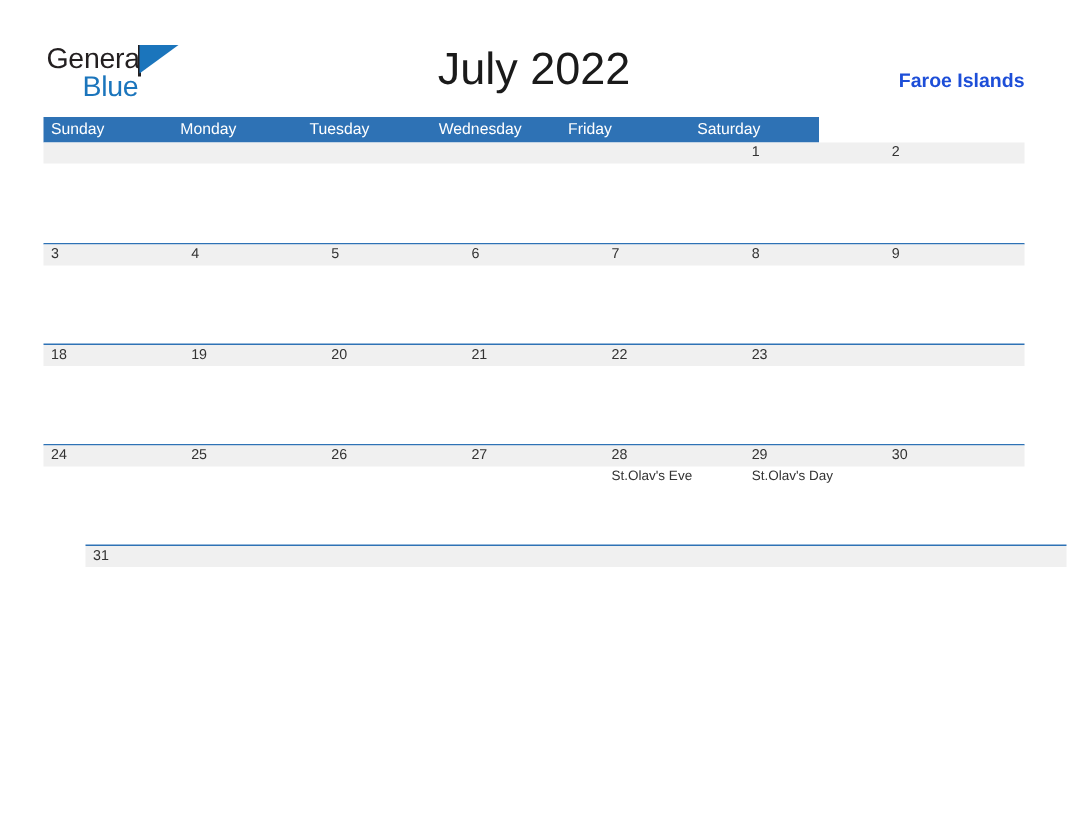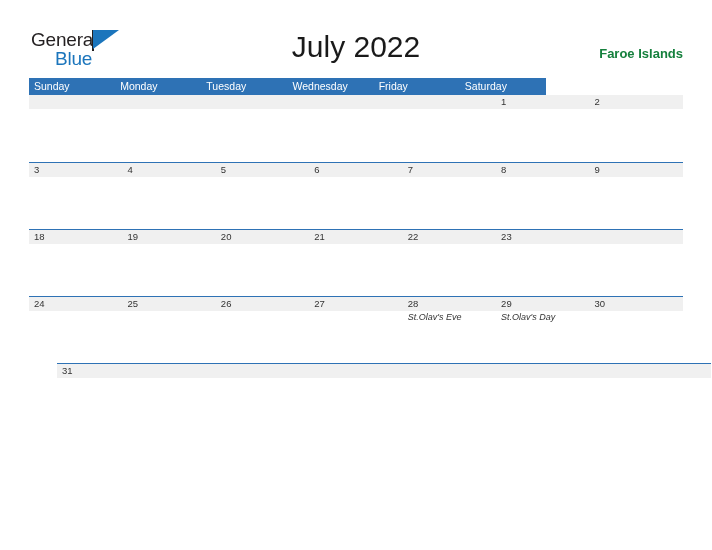--- a/index.html
+++ b/index.html
@@ -82,21 +82,21 @@
     color: #1a1a1a;
     letter-spacing: 0px;
   }
 
   .region-label {
     position: absolute;
     right: 29px;
     top: 46px;
     font-size: 13px;
     font-weight: bold;
-    color: #15803d;
+    color: #1d4ed8;
   }
 
   
   .calendar {
     position: absolute;
     left: 29px;
     top: 78px;
     width: 654px;
   }
 
@@ -161,21 +161,20 @@
     font-size: 9.5px;
     line-height: 14px;
     color: #333333;
     height: 14px;
   }
 
   .day-events {
     position: relative;
     z-index: 2;
     padding-top: 1px;
-    font-style: italic;
   }
 
   .event {
     display: block;
     font-size: 9px;
     line-height: 11px;
     color: #333333;
     white-space: nowrap;
   }
 

